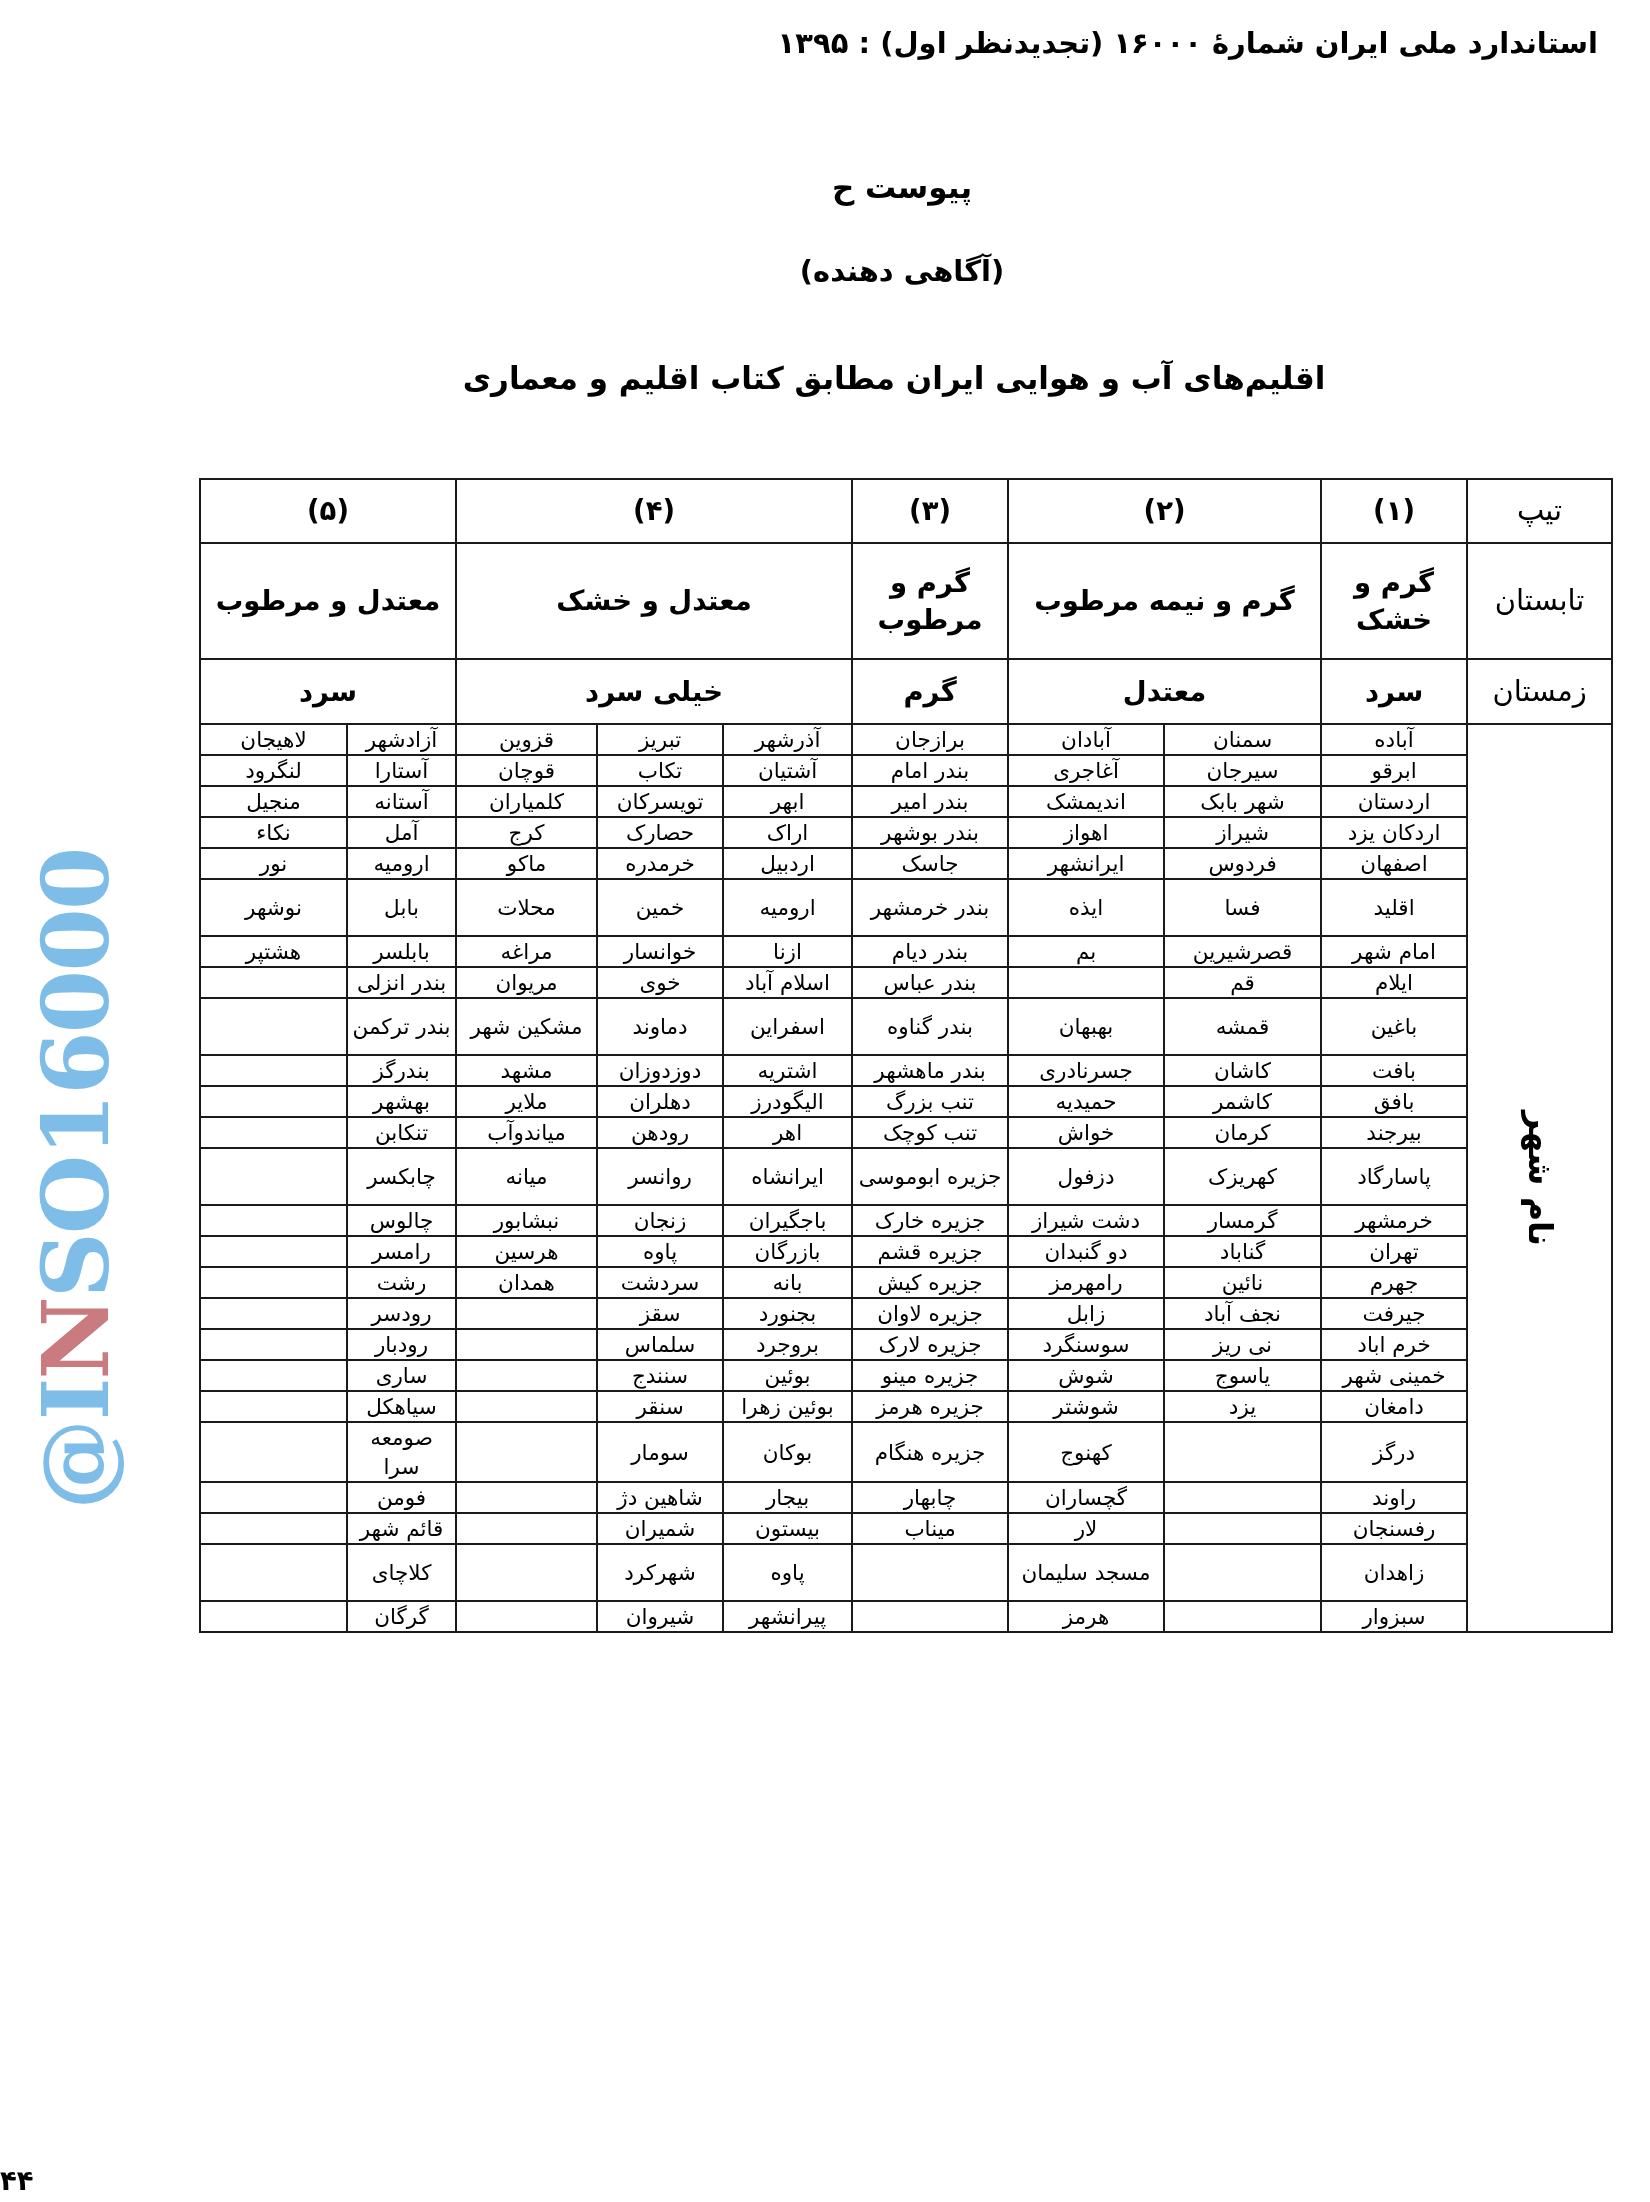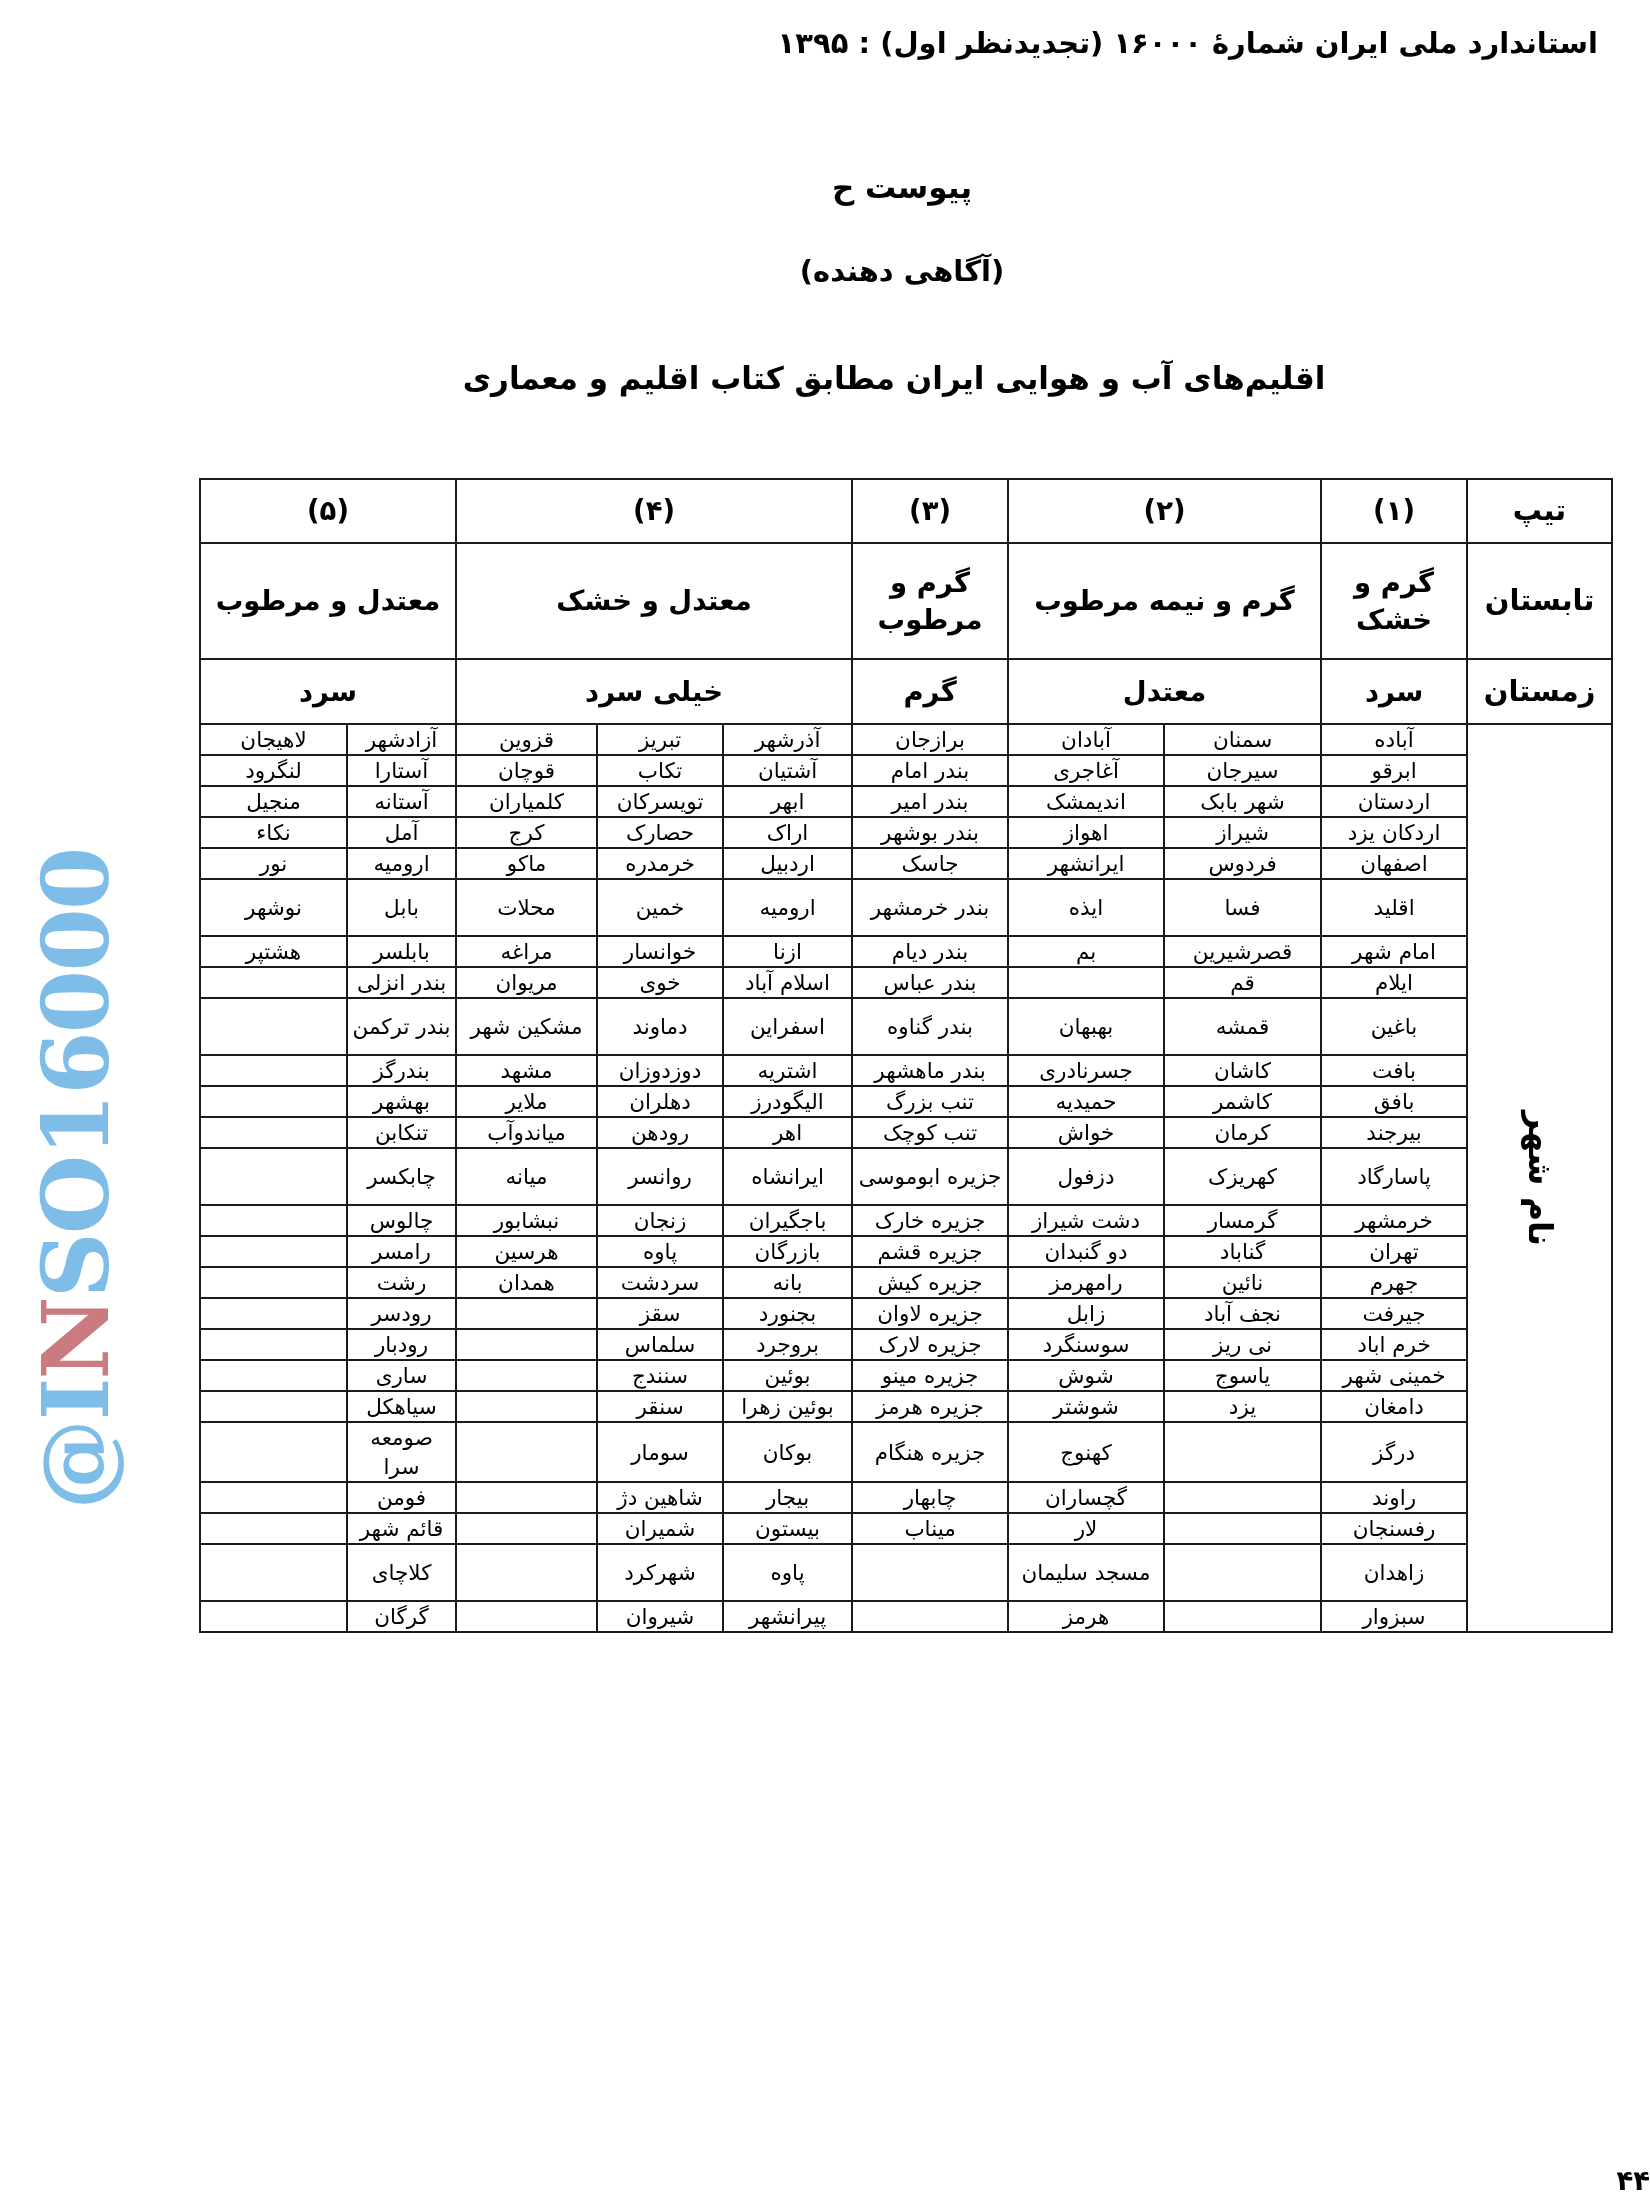--- a/index.html
+++ b/index.html
@@ -12,24 +12,24 @@
   .t3 { top:360px; font-size:31px; left:69px; }
   .watermark { position:absolute; left:33px; top:817px; width:86px; height:723px; }
   .watermark span { position:absolute; left:50%; top:50%; transform:translate(-50%,-50%) rotate(-90deg);
                     font-family:"DejaVu Serif", serif; font-weight:bold; font-size:91px; white-space:nowrap;
                     color:#7fbde9; letter-spacing:-1.7px; }
   .watermark span b { color:#c97b80; font-weight:bold; }
   table.climate { position:absolute; left:199px; top:478px; border-collapse:collapse; direction:rtl; table-layout:fixed; width:1412px; }
   table.climate td { border:2.2px solid #1a1a1a; text-align:center; vertical-align:middle; padding:0 3.4px;
                      font-family:"DejaVu Sans", sans-serif; font-size:21.5px; line-height:1.35; }
   table.climate td.hdr { font-weight:bold; font-size:27.5px; }
-  table.climate td.label { font-weight:bold; font-size:29px; }
+  table.climate td.label { font-weight:normal; font-size:29px; }
   table.climate td.vert { position:relative; }
   .vert-text { display:inline-block; transform:rotate(90deg); font-weight:bold; font-size:33px; white-space:nowrap; }
-  .page-number { position:absolute; top:2164px; left:0; width:1650px; text-align:right; font-size:27.5px; font-weight:bold; direction:rtl; }
+  .page-number { position:absolute; top:2164px; left:0; width:1650px; text-align:left; font-size:27.5px; font-weight:bold; direction:rtl; }
 </style>
 </head>
 <body>
 
 <div class="running-head">استاندارد ملی ایران شمارهٔ ۱۶۰۰۰ (تجدیدنظر اول) : ۱۳۹۵</div>
 <div class="center-title t1">پیوست ح</div>
 <div class="center-title t2">(آگاهی دهنده)</div>
 <div class="center-title t3">اقلیم‌های آب و هوایی ایران مطابق کتاب اقلیم و معماری</div>
 
 <div class="watermark">

